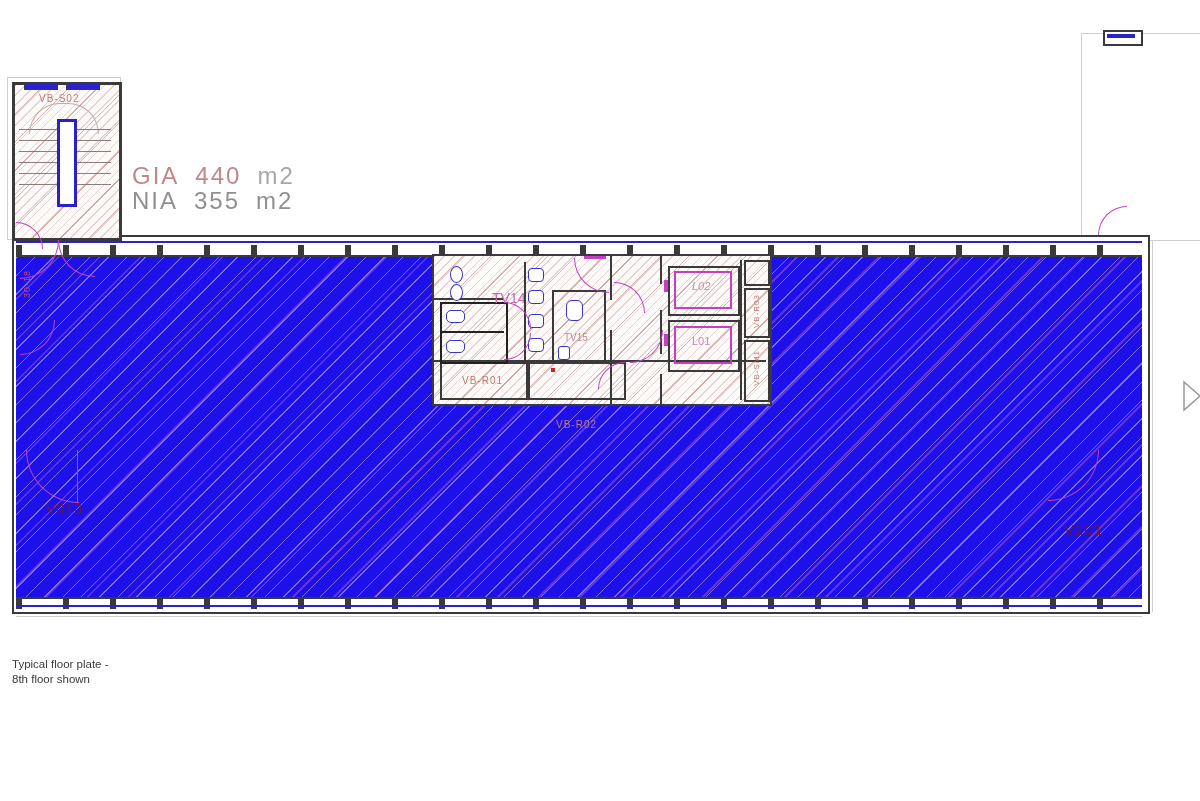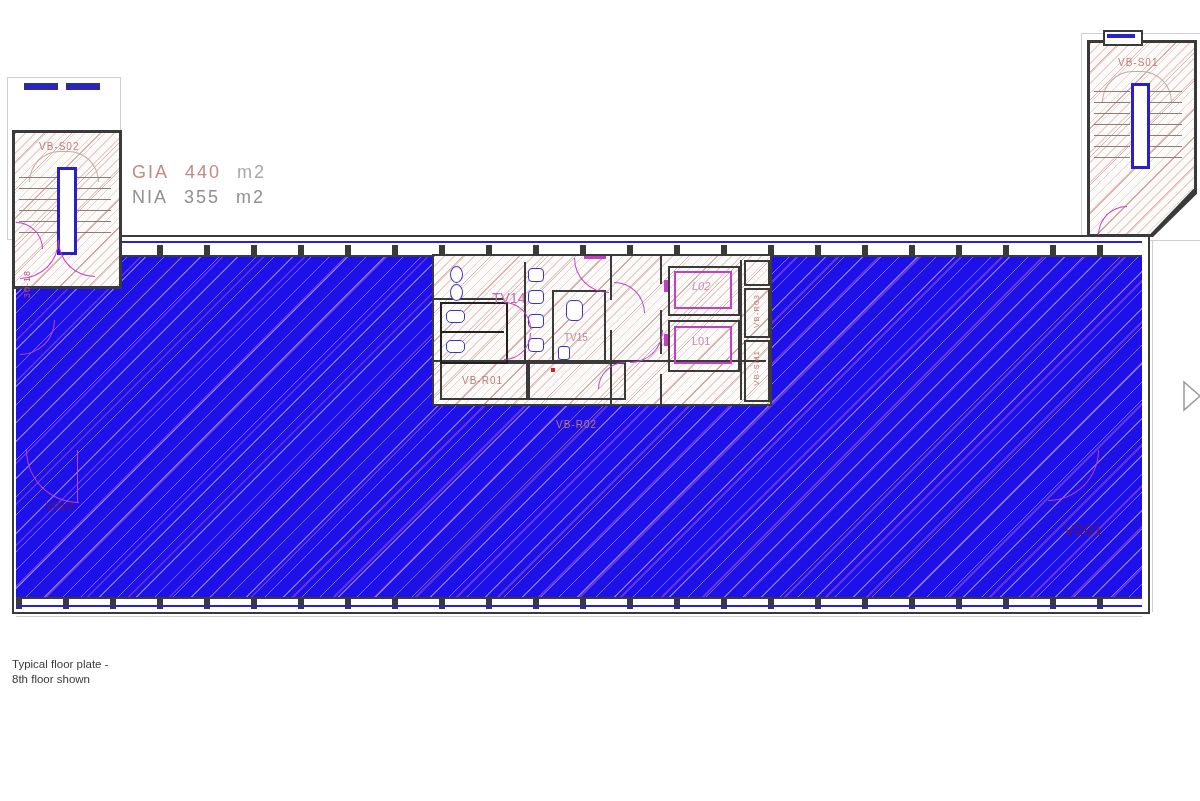--- a/index.html
+++ b/index.html
@@ -17,21 +17,21 @@
     repeating-linear-gradient(135deg, rgba(214,120,214,0.35) 0 2px, transparent 2px 29px);}
   .treads{position:absolute;background-image:repeating-linear-gradient(180deg,#8d7d76 0 1px,transparent 1px 11px);}
   .mullions{position:absolute;background-image:repeating-linear-gradient(90deg,#3a3a3a 0 6px,transparent 6px 47px);}
   .arc{position:absolute;border:1px solid #c43fc4;background:transparent;}
   .arc-br{border-top:none;border-left:none;border-bottom-right-radius:100%;}
   .arc-bl{border-top:none;border-right:none;border-bottom-left-radius:100%;}
   .arc-tr{border-bottom:none;border-left:none;border-top-right-radius:100%;}
   .arc-tl{border-bottom:none;border-right:none;border-top-left-radius:100%;}
   .fixture{position:absolute;background:#fff;border:1.5px solid #3a35c0;}
   .rail{position:absolute;background:#fff;border:3px solid #2b20c8;}
-  .stat-line{font-size:18px;letter-spacing:2px;}
+  .stat-line{font-size:24px;letter-spacing:2px;}
   .stat-line span{display:inline-block;margin-right:16px;}
   .room-tag{color:#bc7a72;font-size:10px;letter-spacing:1px;}
   .vert{writing-mode:vertical-rl;transform:rotate(180deg);}
 </style>
 </head>
 <body>
 
 <div class="plan">
 
   <div class="gray-line" style="left:7px;top:77px;width:112px;height:161px;"></div>
@@ -44,40 +44,31 @@
   <div class="hatch-blue" style="position:absolute;left:16px;top:257px;width:1126px;height:341px;"></div>
 
   <div class="w" style="left:16px;top:241px;width:1126px;height:2px;background:#2a22cc;"></div>
   <div class="mullions" style="left:16px;top:245px;width:1126px;height:11px;"></div>
   <div class="w" style="left:16px;top:255px;width:1126px;height:2px;"></div>
 
   <div class="w" style="left:16px;top:597px;width:1126px;height:2px;"></div>
   <div class="mullions" style="left:16px;top:599px;width:1126px;height:10px;"></div>
   <div class="w" style="left:16px;top:605px;width:1126px;height:2px;background:#2a22cc;"></div>
 
-  <div class="hatch-core" style="position:absolute;left:12px;top:82px;width:104px;height:153px;border:3px solid #3a3a3a;margin-top:48px;">
+  <div class="hatch-core" style="position:absolute;left:12px;top:82px;width:104px;height:153px;border:3px solid #3a3a3a;">
     <div class="lbl room-tag" style="left:24px;top:8px;color:#c47878;">VB-S02</div>
     <div style="position:absolute;left:14px;top:18px;width:68px;height:30px;border:1px solid #c2aaa1;border-bottom:none;border-radius:34px 34px 0 0;"></div>
     <div class="treads" style="left:4px;top:44px;width:38px;height:66px;"></div>
     <div class="treads" style="left:58px;top:44px;width:38px;height:66px;"></div>
     <div class="rail" style="left:42px;top:34px;width:14px;height:82px;"></div>
   </div>
   <div style="position:absolute;left:24px;top:83px;width:32px;height:5px;background:#2a22cc;border:1px solid #3a3a3a;"></div>
   <div style="position:absolute;left:66px;top:83px;width:32px;height:5px;background:#2a22cc;border:1px solid #3a3a3a;"></div>
   <div class="arc arc-tr" style="left:16px;top:222px;width:26px;height:26px;"></div>
 
-  <div style="position:absolute;left:1087px;top:40px;width:110px;height:197px;background:#3a3a3a;clip-path:polygon(0 0,100% 0,100% 78%,60% 100%,0 100%);">
-    <div class="hatch-core" style="position:absolute;left:3px;top:3px;right:3px;bottom:3px;clip-path:polygon(0 0,100% 0,100% 76%,58% 100%,0 100%);">
-      <div class="lbl room-tag" style="left:28px;top:14px;color:#c47878;">VB-S01</div>
-      <div style="position:absolute;left:12px;top:28px;width:68px;height:30px;border:1px solid #c2aaa1;border-bottom:none;border-radius:34px 34px 0 0;"></div>
-      <div class="treads" style="left:4px;top:48px;width:36px;height:70px;"></div>
-      <div class="treads" style="left:56px;top:48px;width:36px;height:70px;"></div>
-      <div class="rail" style="left:41px;top:40px;width:13px;height:80px;"></div>
-    </div>
-  </div>
   <div style="position:absolute;left:1103px;top:30px;width:36px;height:12px;border:2px solid #3a3a3a;background:#fff;"></div>
   <div style="position:absolute;left:1107px;top:34px;width:28px;height:4px;background:#2a22cc;"></div>
   <div class="arc arc-tl" style="left:1098px;top:206px;width:28px;height:28px;"></div>
 
   <div class="hatch-core" style="position:absolute;left:432px;top:254px;width:336px;height:148px;border:2px solid #3a3a3a;">
 
     <div class="w" style="left:0;top:104px;width:332px;height:2px;"></div>
     <div class="room" style="left:6px;top:106px;width:84px;height:34px;">
       <div class="lbl room-tag" style="left:20px;top:11px;">VB-R01</div>
     </div>
@@ -142,21 +133,21 @@
     <div style="position:absolute;left:150px;top:0;width:22px;height:3px;background:#c43fc4;"></div>
   </div>
 
   <div class="arc arc-br" style="left:20px;top:240px;width:38px;height:38px;"></div>
   <div class="arc arc-bl" style="left:58px;top:240px;width:36px;height:36px;"></div>
   <div class="arc arc-br" style="left:20px;top:320px;width:34px;height:34px;"></div>
   <div class="arc arc-bl" style="left:26px;top:450px;width:52px;height:52px;"></div>
   <div style="position:absolute;left:77px;top:450px;width:1px;height:52px;background:#c43fc4;"></div>
   <div class="arc arc-br" style="left:1048px;top:450px;width:50px;height:50px;"></div>
 
-  <div class="lbl" style="left:46px;top:501px;color:#6b1730;font-size:10px;letter-spacing:1px;">V010</div>
+  <div class="lbl" style="left:46px;top:501px;color:#6b1730;font-size:14px;letter-spacing:1px;">V010</div>
   <div class="lbl" style="left:1064px;top:521px;color:#6b1730;font-size:15px;letter-spacing:1px;">V201</div>
   <div class="lbl vert" style="left:22px;top:270px;color:#c04878;font-size:9px;letter-spacing:1px;">30-18</div>
 
   <div class="lbl stat-line" style="left:132px;top:162px;color:#c28888;">
     <span>GIA</span><span>440</span><span style="color:#a8a8a8;margin-right:0;">m2</span>
   </div>
   <div class="lbl stat-line" style="left:132px;top:187px;color:#909090;">
     <span>NIA</span><span>355</span><span style="margin-right:0;">m2</span>
   </div>
 

